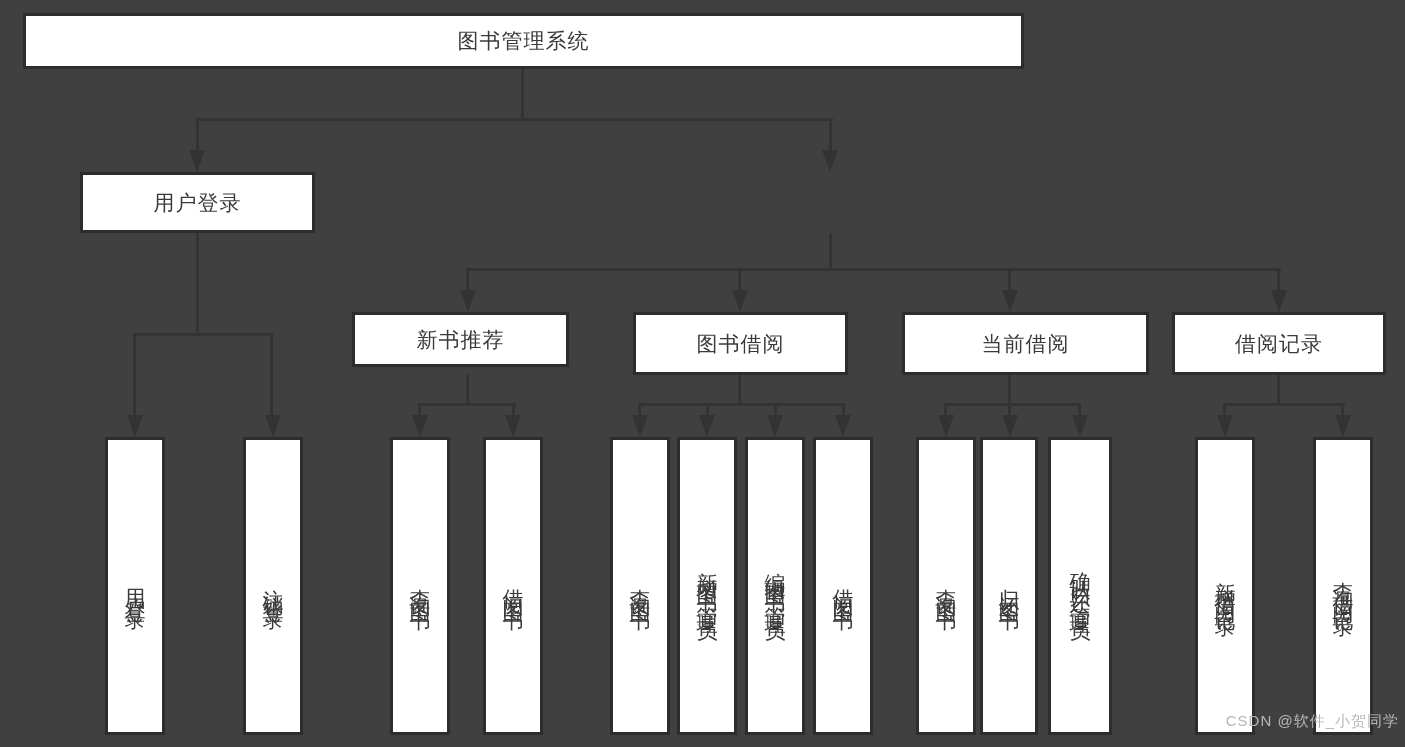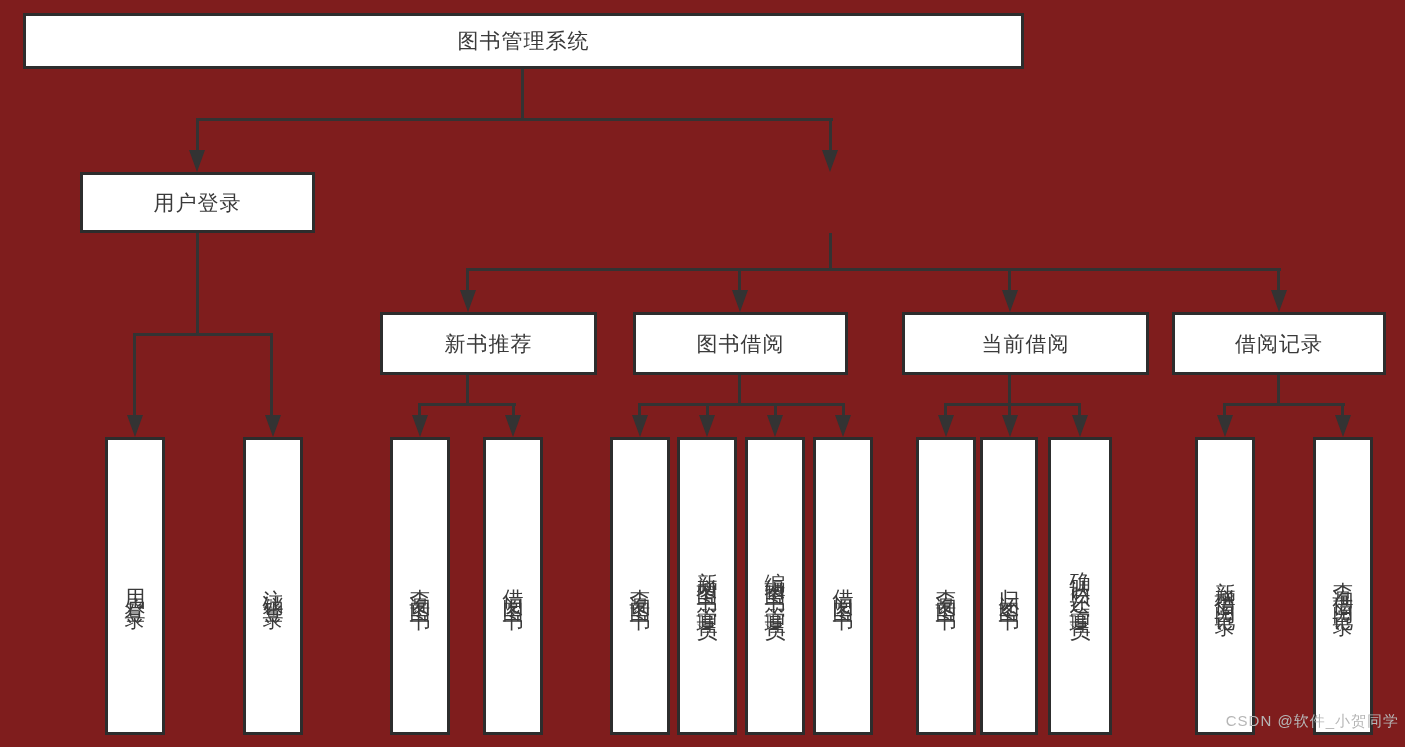--- a/index.html
+++ b/index.html
@@ -1,17 +1,17 @@
 <!DOCTYPE html>
 <html style="--line: #333333; --border: #2d2d2d; --fill: #ffffff; --text: #3a3a3a; --watermark: #b6b6b6;"><head>
 <meta charset="utf-8">
 <style>
   html,body{margin:0;padding:0;background:#ffffff;}
   .canvas{
-    position:relative;width:1405px;height:747px;background:#7f1d1d;overflow:hidden;
+    position:relative;width:1405px;height:747px;background:#404040;overflow:hidden;
     font-family:"Liberation Sans", sans-serif;
   }
   .node{
     position:absolute;box-sizing:border-box;
     background:var(--fill,#ffffff);
     border:3px solid var(--border,#2d2d2d);
     color:var(--text,#3a3a3a);
     display:flex;align-items:center;justify-content:center;
     font-size:21px;letter-spacing:1px;white-space:nowrap;
   }
@@ -36,21 +36,21 @@
 <div class="canvas">
 
   <div class="node" style="left:23px;top:13px;width:1001px;height:56px;">
     <span>图书管理系统</span>
   </div>
 
   <div class="node" style="left:80px;top:172px;width:235px;height:61px;">
     <span>用户登录</span>
   </div>
 
-  <div class="node" style="left:380px;top:312px;width:217px;height:63px;">
+  <div class="node" style="left:352px;top:312px;width:217px;height:55px;">
     <span>新书推荐</span>
   </div>
   <div class="node" style="left:633px;top:312px;width:215px;height:63px;">
     <span>图书借阅</span>
   </div>
   <div class="node" style="left:902px;top:312px;width:247px;height:63px;">
     <span>当前借阅</span>
   </div>
   <div class="node" style="left:1172px;top:312px;width:214px;height:63px;">
     <span>借阅记录</span>

